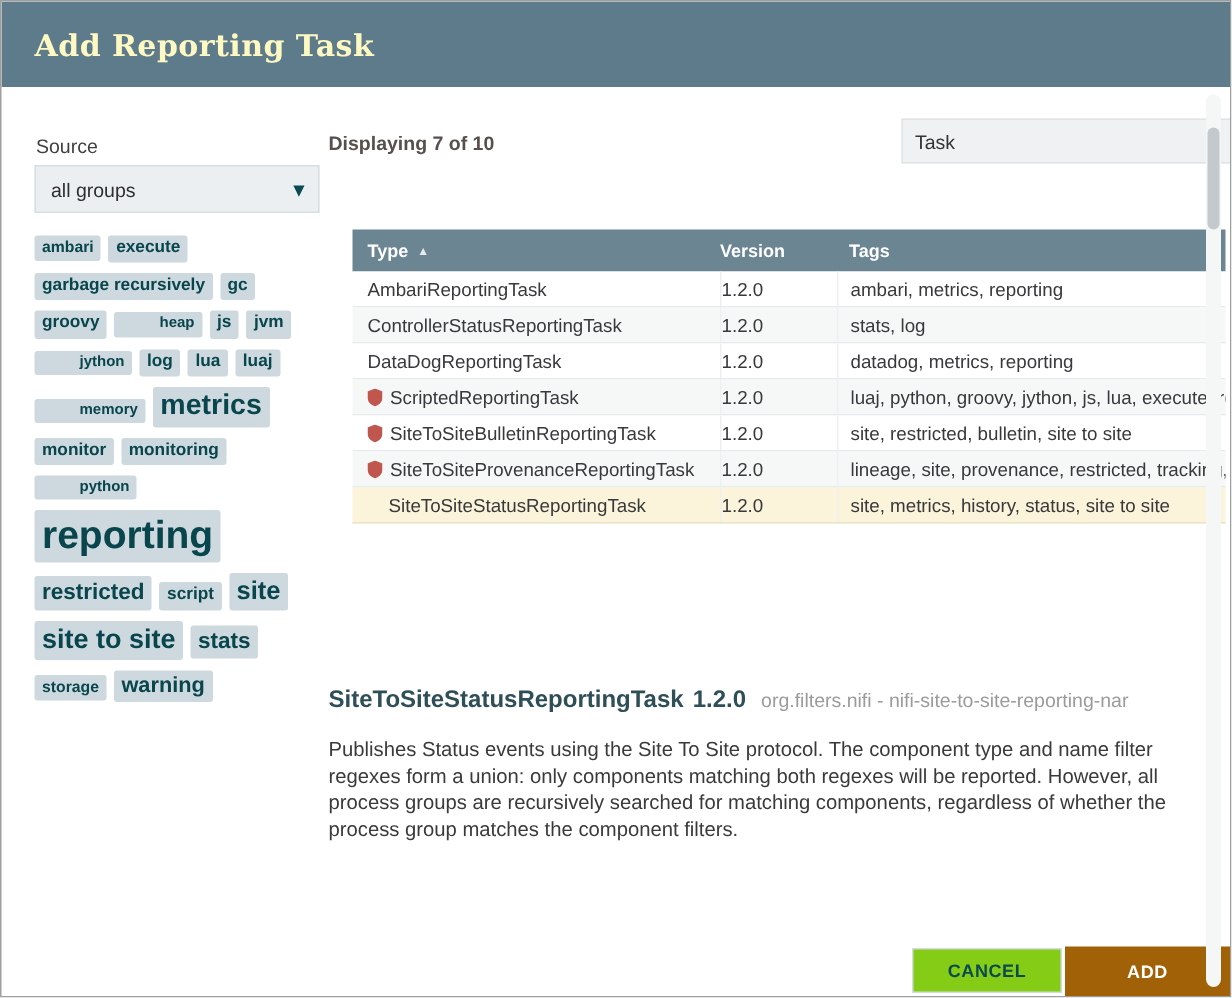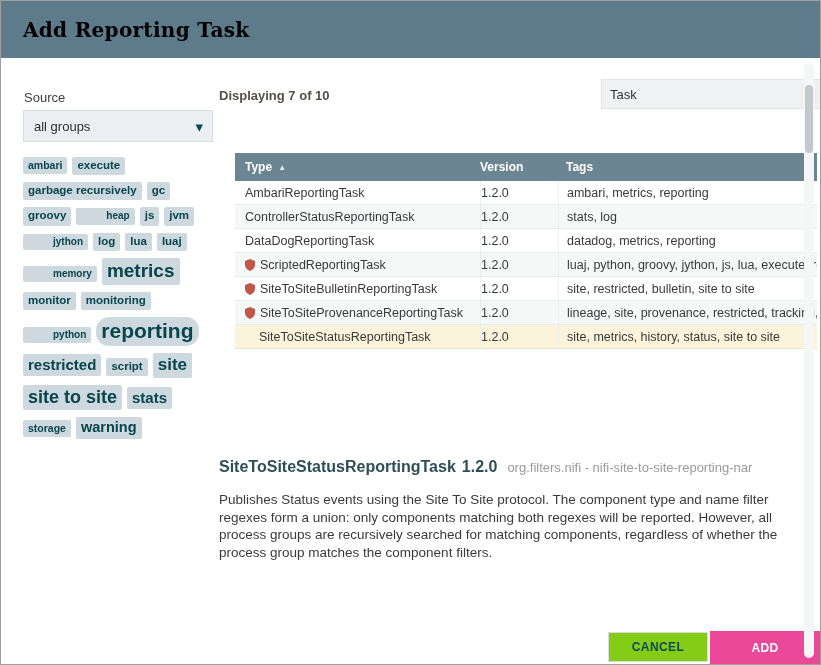--- a/index.html
+++ b/index.html
@@ -11,21 +11,21 @@
     width: 821px;
     height: 665px;
     background: #fff;
     border: 1px solid #9f9f9f;
     overflow: hidden;
   }
 
   
   .dialog-header {
     position: absolute; top: 0; left: 0; right: 0; height: 57px;
-    background: #5d7b8a; color: #000000;
+    background: #5d7b8a; color: #fef9c3;
     display: flex; align-items: center; padding-left: 22px;
     font-family: "DejaVu Serif", serif;
     font-size: 20px; font-weight: bold; letter-spacing: 0.3px;
   }
 
   
   .source-label { position: absolute; left: 23px; top: 89px; font-size: 13px; color: #404040; }
   .group-select {
     position: absolute; left: 22px; top: 109px; width: 190px; height: 32px;
     background: #eceff1; border: 1px solid #d7dee1;
@@ -45,21 +45,21 @@
     white-space: nowrap; cursor: pointer;
   }
   .ts-a { font-size: 10.5px; }  
   .ts-b { font-size: 11.5px; }  
   .ts-c { font-size: 10px; padding-left: 30px; }  
   .ts-d { font-size: 14.5px; }  
   .ts-e { font-size: 15px; }    
   .ts-f { font-size: 17px; }    
   .ts-g { font-size: 18px; }    
   .ts-h { font-size: 19px; }    
-  .ts-i { font-size: 21px; border-radius: 13px; }    
+  .ts-i { font-size: 26px; }    
 
   
   .displaying { position: absolute; left: 218px; top: 87px; font-size: 13px; font-weight: bold; color: #564f4b; }
   .filter {
     position: absolute; left: 600px; top: 78px; width: 224px; height: 30px;
     background: #eff1f2; border: 1px solid #e0e4e6;
     padding: 0 8px; font-size: 13px; color: #333;
     font-family: "Liberation Sans", sans-serif; outline: none;
   }
 
@@ -96,21 +96,21 @@
     position: absolute; left: 218px; top: 490px; width: 586px;
     font-size: 13.5px; line-height: 17.5px; color: #3a3a3a;
   }
 
   
   .btn {
     position: absolute; display: flex; align-items: center; justify-content: center;
     font-size: 12px; font-weight: bold; letter-spacing: 0.4px; cursor: pointer;
   }
   .btn-cancel { right: 112px; bottom: 2px; width: 100px; height: 30px; background: #84cc16; color: #0b4a51; border: 1px solid #d4dcdf; }
-  .btn-add { right: 0; bottom: 0; width: 110px; height: 33px; background: #ec4899; color: #fff; }
+  .btn-add { right: 0; bottom: 0; width: 110px; height: 33px; background: #a16207; color: #fff; }
 
   
   .scrollbar-track { position: absolute; right: 6px; top: 62px; bottom: 6px; width: 10px; background: #f5f6f6; border-radius: 5px; }
   .scrollbar-thumb { position: absolute; top: 22px; left: 1px; width: 8px; height: 68px; background: #c3c9cc; border-radius: 4px; cursor: pointer; }
 </style>
 </head>
 <body>
 
 <div class="dialog">
 

